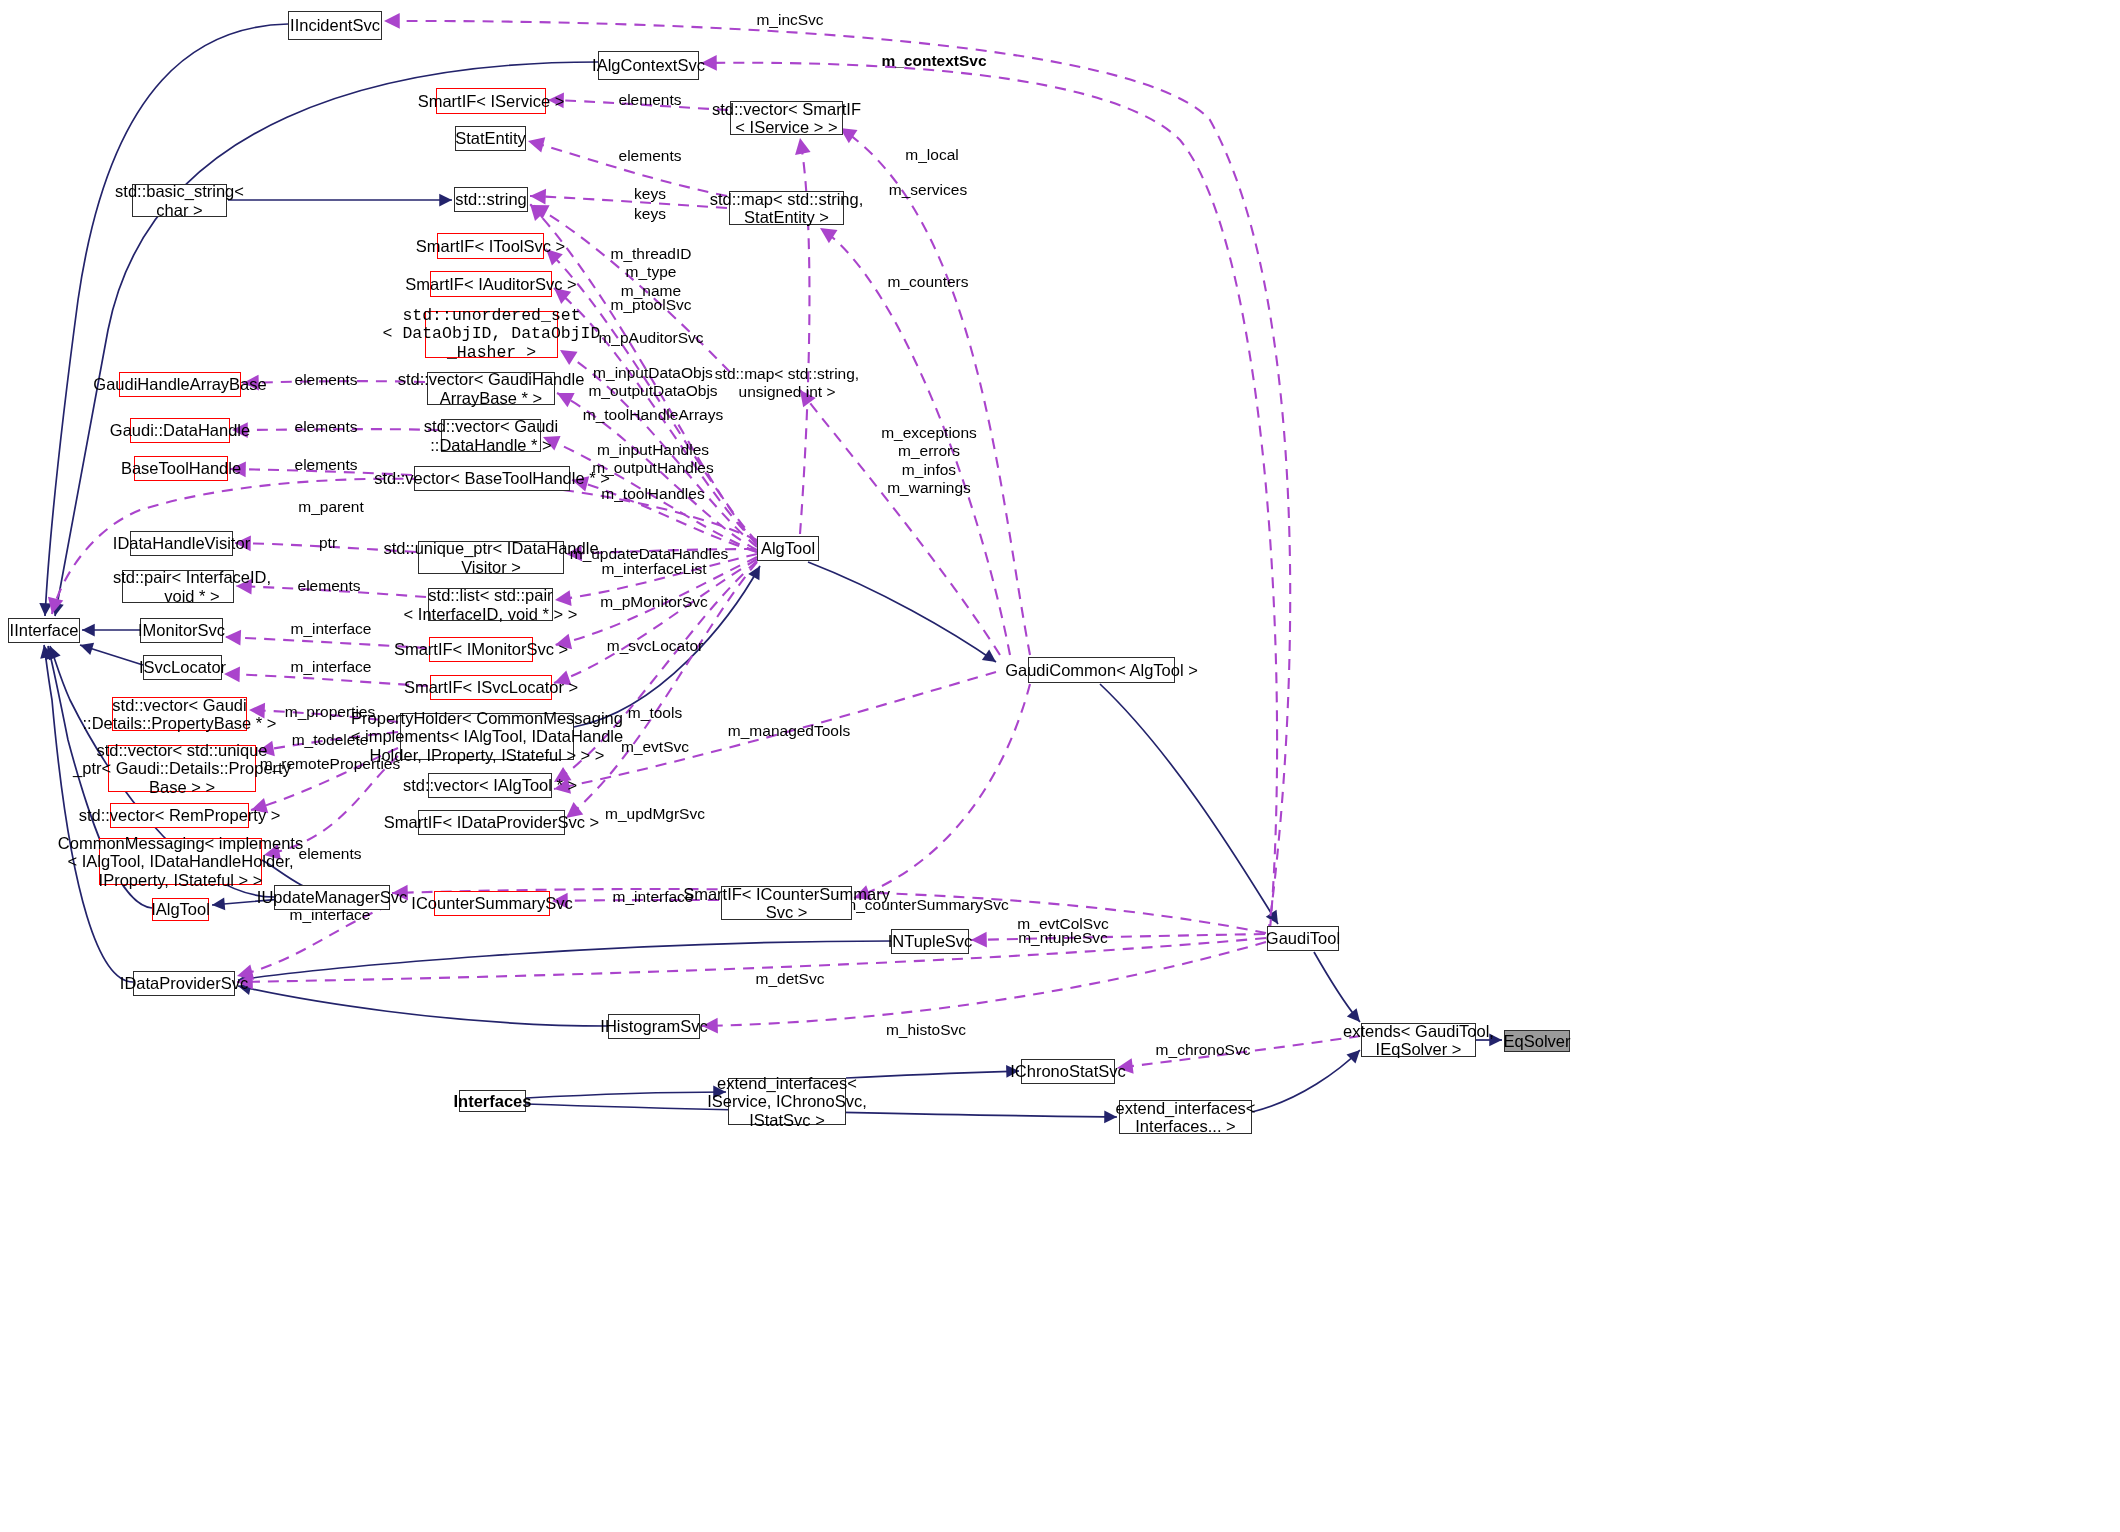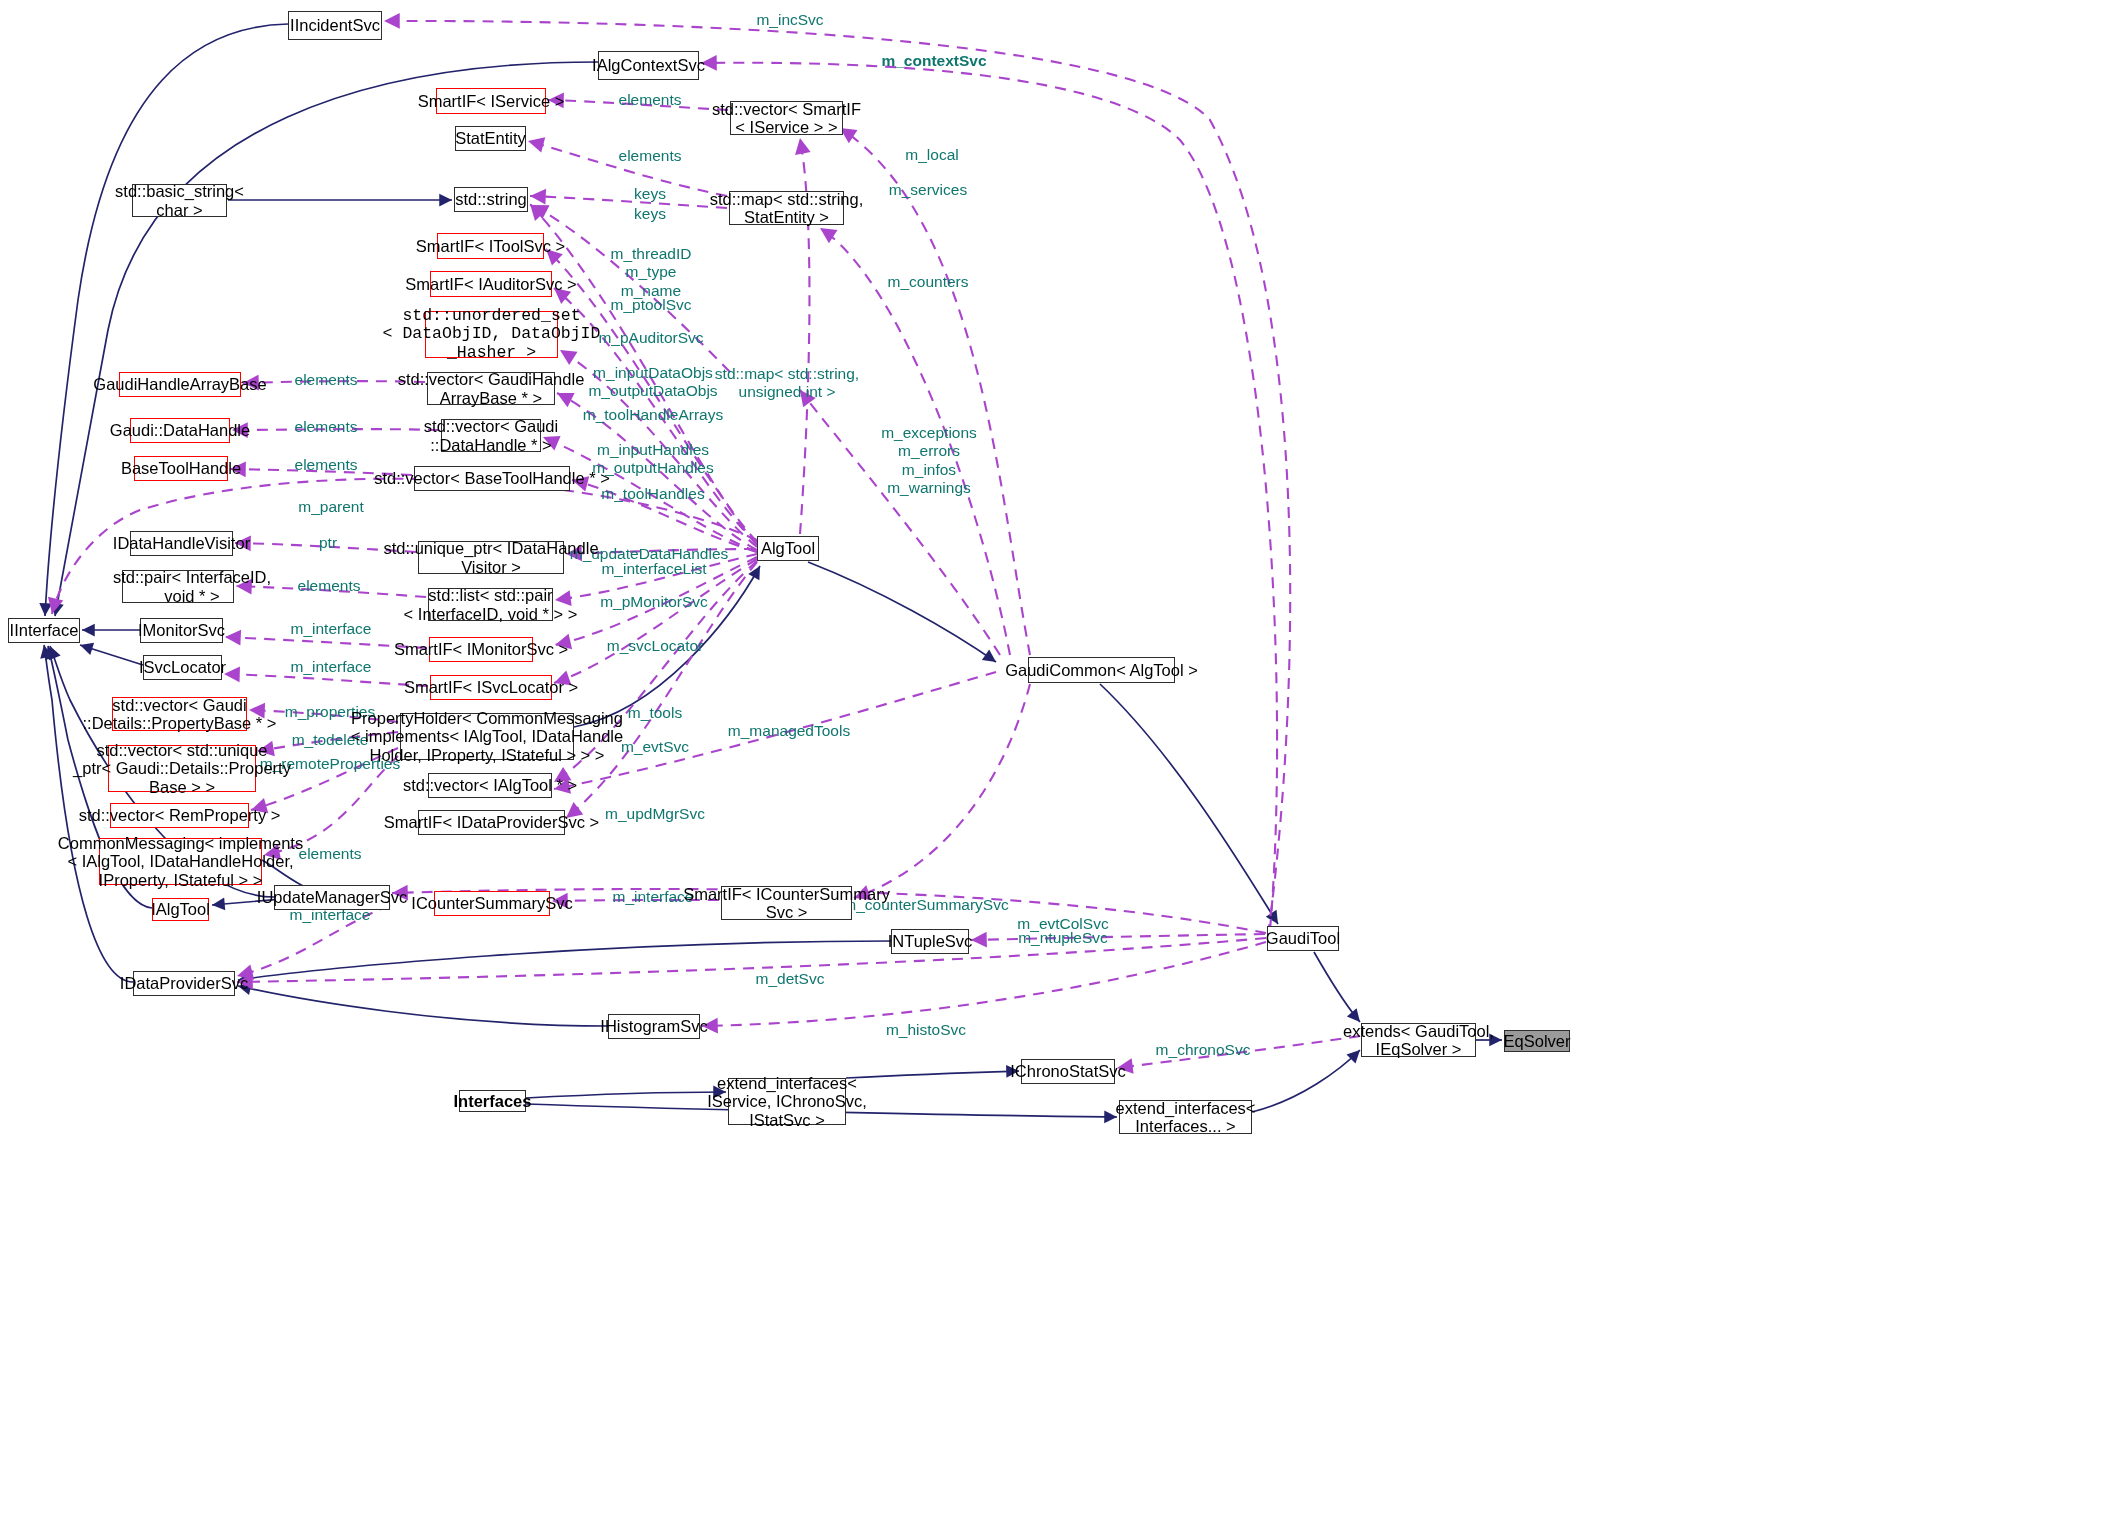--- a/index.html
+++ b/index.html
@@ -40,21 +40,21 @@
   .node.red {
     border-color: #ff0000;
   }
   .node.gray {
     background: #9a9a9a;
     border-color: #2d2d2d;
   }
   .elabel {
     position: absolute;
     font-size: 15.5px;
-    color: #0f766e;
+    color: #000000;
     white-space: pre;
     text-align: center;
     line-height: 1.18;
     z-index: 4;
     transform: translateX(-50%);
     cursor: default;
   }
 </style>
 </head>
 <body>

